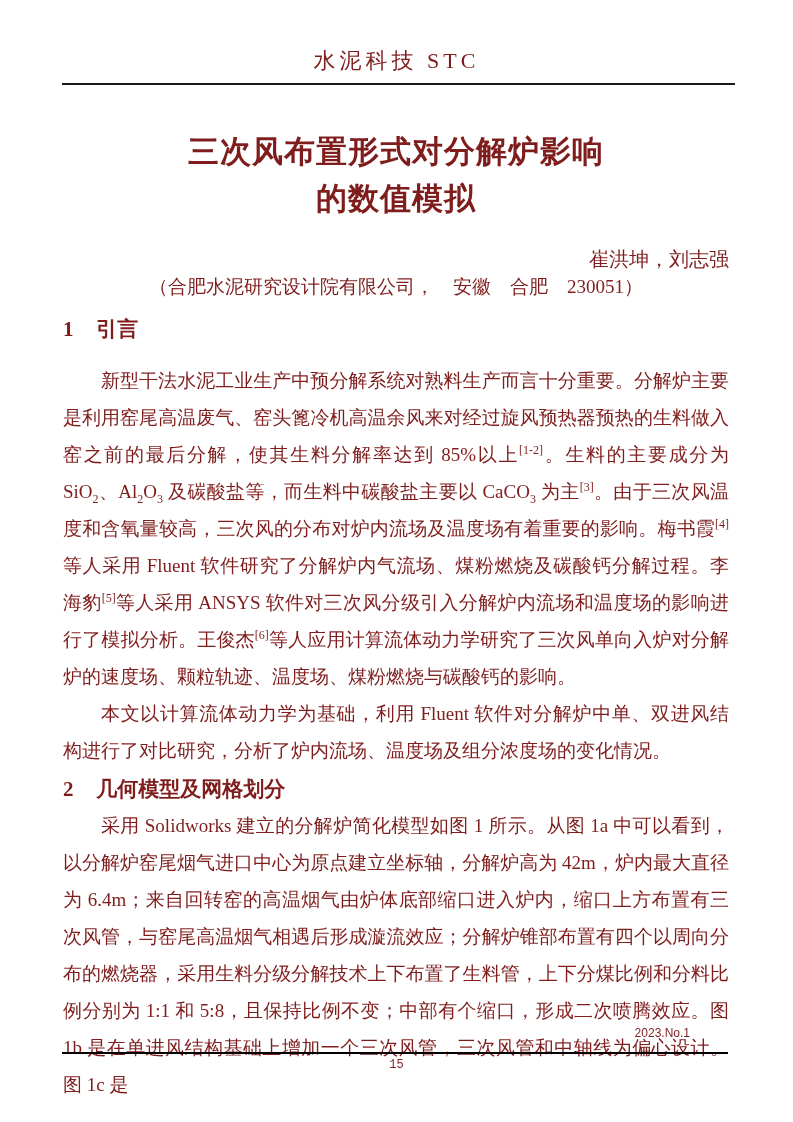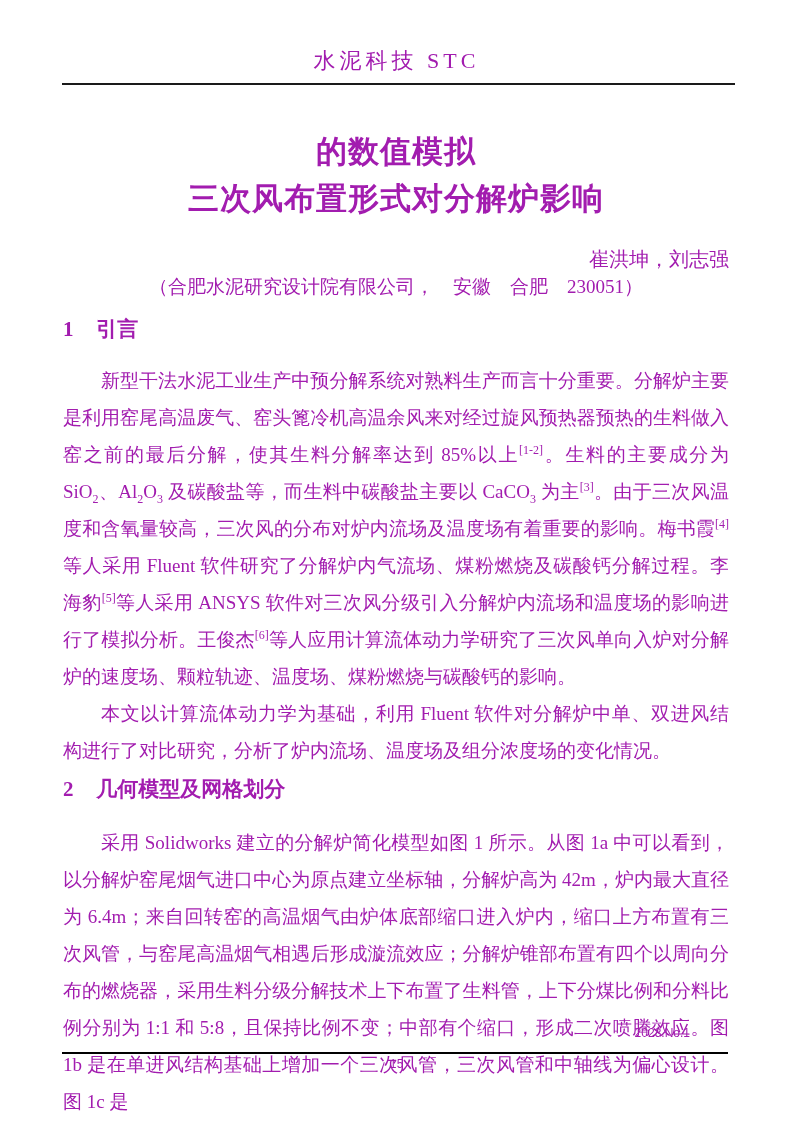--- a/index.html
+++ b/index.html
@@ -1,21 +1,21 @@
 <!DOCTYPE html>
 <html><head>
 <meta charset="utf-8">
 <style>
   html, body { margin: 0; padding: 0; background: #ffffff; }
   .page {
     position: relative;
     width: 793px;
     height: 1122px;
     background: #ffffff;
-    color: #a21caf;
+    color: #7f1d1d;
     font-family: "Liberation Serif", "DejaVu Serif", serif;
     overflow: hidden;
   }
   .journal-header {
     position: absolute;
     top: 46px;
     left: 0;
     width: 100%;
     text-align: center;
     font-size: 22px;
@@ -64,21 +64,21 @@
     font-size: 21px;
     line-height: 29px;
     margin: 0;
   }
   .section-heading .sec-num {
     font-family: "Liberation Serif", "DejaVu Serif", serif;
     font-weight: bold;
     margin-right: 17px;
   }
   #section-1 { margin: 14px 0 18px 0; }
-  #section-2 { margin: 5px 0 20px 0; }
+  #section-2 { margin: 5px 0 3px 0; }
   .para {
     margin: 0;
     font-size: 19px;
     line-height: 37px;
     text-align: justify;
   }
   .para.indent { text-indent: 2em; }
   .para sup {
     font-size: 12px;
     line-height: 0;
@@ -121,22 +121,22 @@
 
   <header class="journal-header">
     <span>水泥科技 STC</span>
   </header>
 
   <div class="header-rule"></div>
 
   <main class="content">
 
     <h1 class="title">
+      <span class="title-line">三次风布置形式对分解炉影响</span>
       <span class="title-line">的数值模拟</span>
-      <span class="title-line">三次风布置形式对分解炉影响</span>
     </h1>
 
     <div class="authors">崔洪坤，刘志强</div>
 
     <div class="affiliation">（合肥水泥研究设计院有限公司，　安徽　合肥　230051）</div>
 
     <h2 class="section-heading" id="section-1">
       <span class="sec-num">1</span>
       <span class="sec-label">引言</span>
     </h2>

